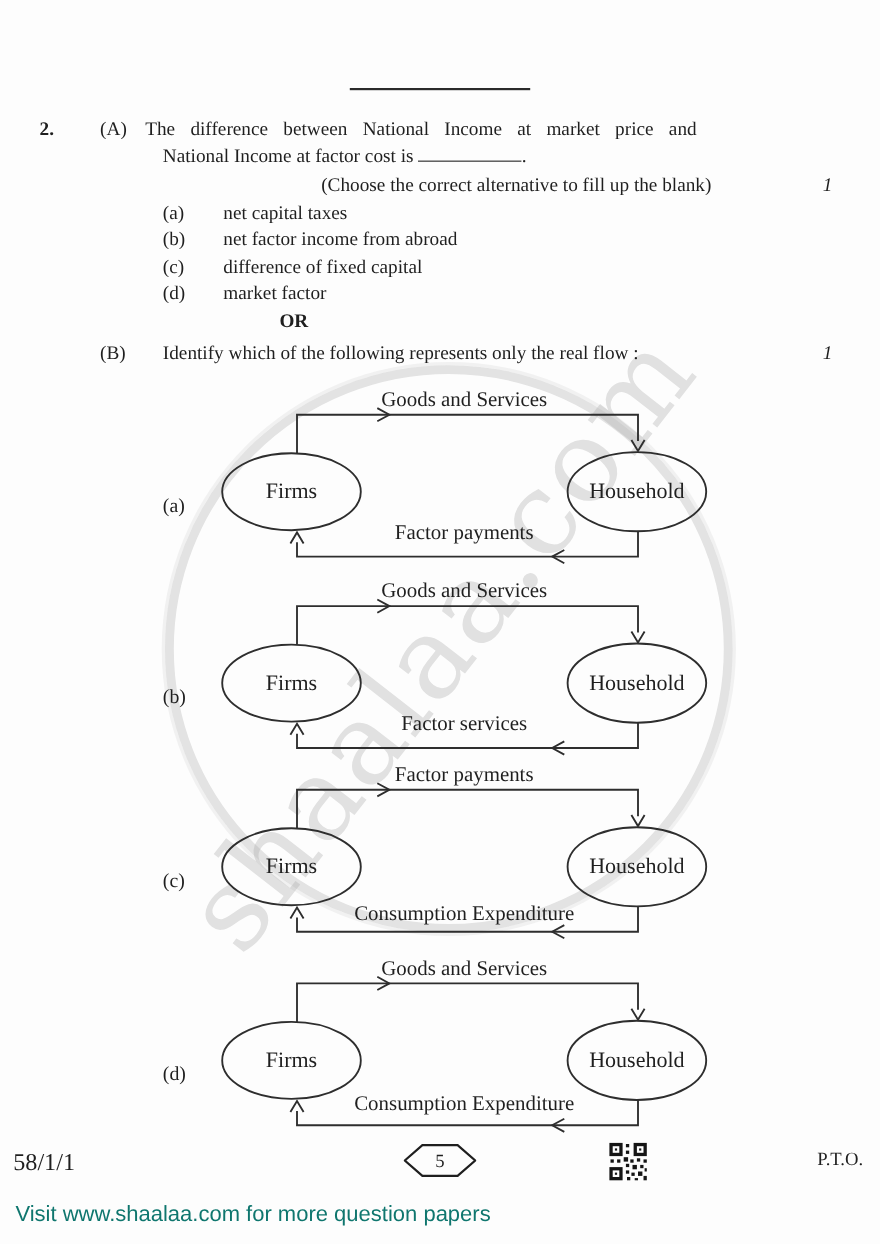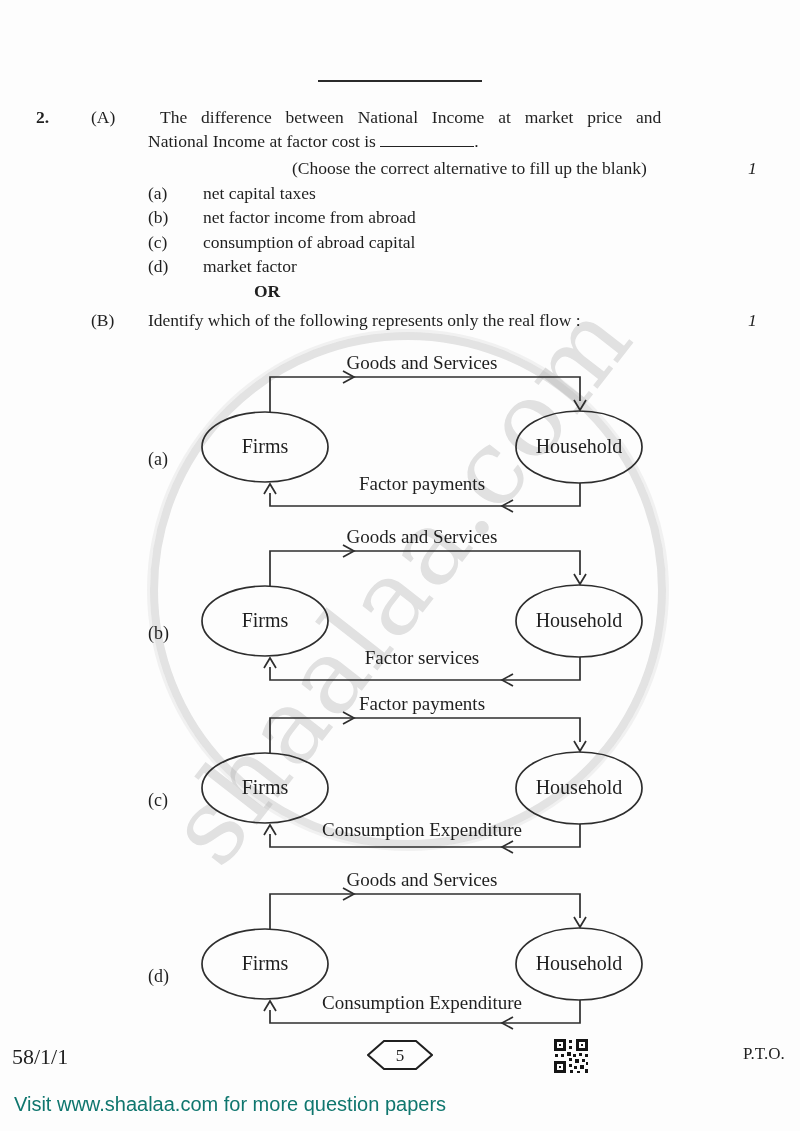--- a/index.html
+++ b/index.html
@@ -62,31 +62,31 @@
     <div class="wm-ring"></div>
     <div class="wm-text">shaalaa.com</div>
   </div>
 
   <div class="layer" id="content">
 
     <div class="rule-top"></div>
 
     <div class="abs t17 bold" style="left:36px;top:107px;">2.</div>
     <div class="abs t17" style="left:91px;top:107px;">(A)</div>
-    <div class="abs t17 justify1" style="left:160px;top:107px;">The difference between National Income at market price and</div>
+    <div class="abs t17 justify1" style="left:132px;top:107px;">The difference between National Income at market price and</div>
     <div class="abs t17" style="left:148px;top:131px;"><span>National Income at factor cost is </span><span class="blank"></span><span>.</span></div>
     <div class="abs t17" style="left:292px;top:158px;">(Choose the correct alternative to fill up the blank)</div>
     <div class="abs marks" style="left:748px;top:158px;">1</div>
 
     <div class="abs t17" style="left:148px;top:183px;">(a)</div>
     <div class="abs t17" style="left:203px;top:183px;">net capital taxes</div>
     <div class="abs t17" style="left:148px;top:207px;">(b)</div>
     <div class="abs t17" style="left:203px;top:207px;">net factor income from abroad</div>
     <div class="abs t17" style="left:148px;top:232px;">(c)</div>
-    <div class="abs t17" style="left:203px;top:232px;">consumption of abroad capital</div>
+    <div class="abs t17" style="left:203px;top:232px;">difference of fixed capital</div>
     <div class="abs t17" style="left:148px;top:256px;">(d)</div>
     <div class="abs t17" style="left:203px;top:256px;">market factor</div>
 
     <div class="abs t17 bold" style="left:254px;top:281px;">OR</div>
 
     <div class="abs t17" style="left:91px;top:310px;">(B)</div>
     <div class="abs t17" style="left:148px;top:310px;">Identify which of the following represents only the real flow :</div>
     <div class="abs marks" style="left:748px;top:310px;">1</div>
 
     <svg class="diag" style="top:343px;" viewBox="0 0 530 172">

